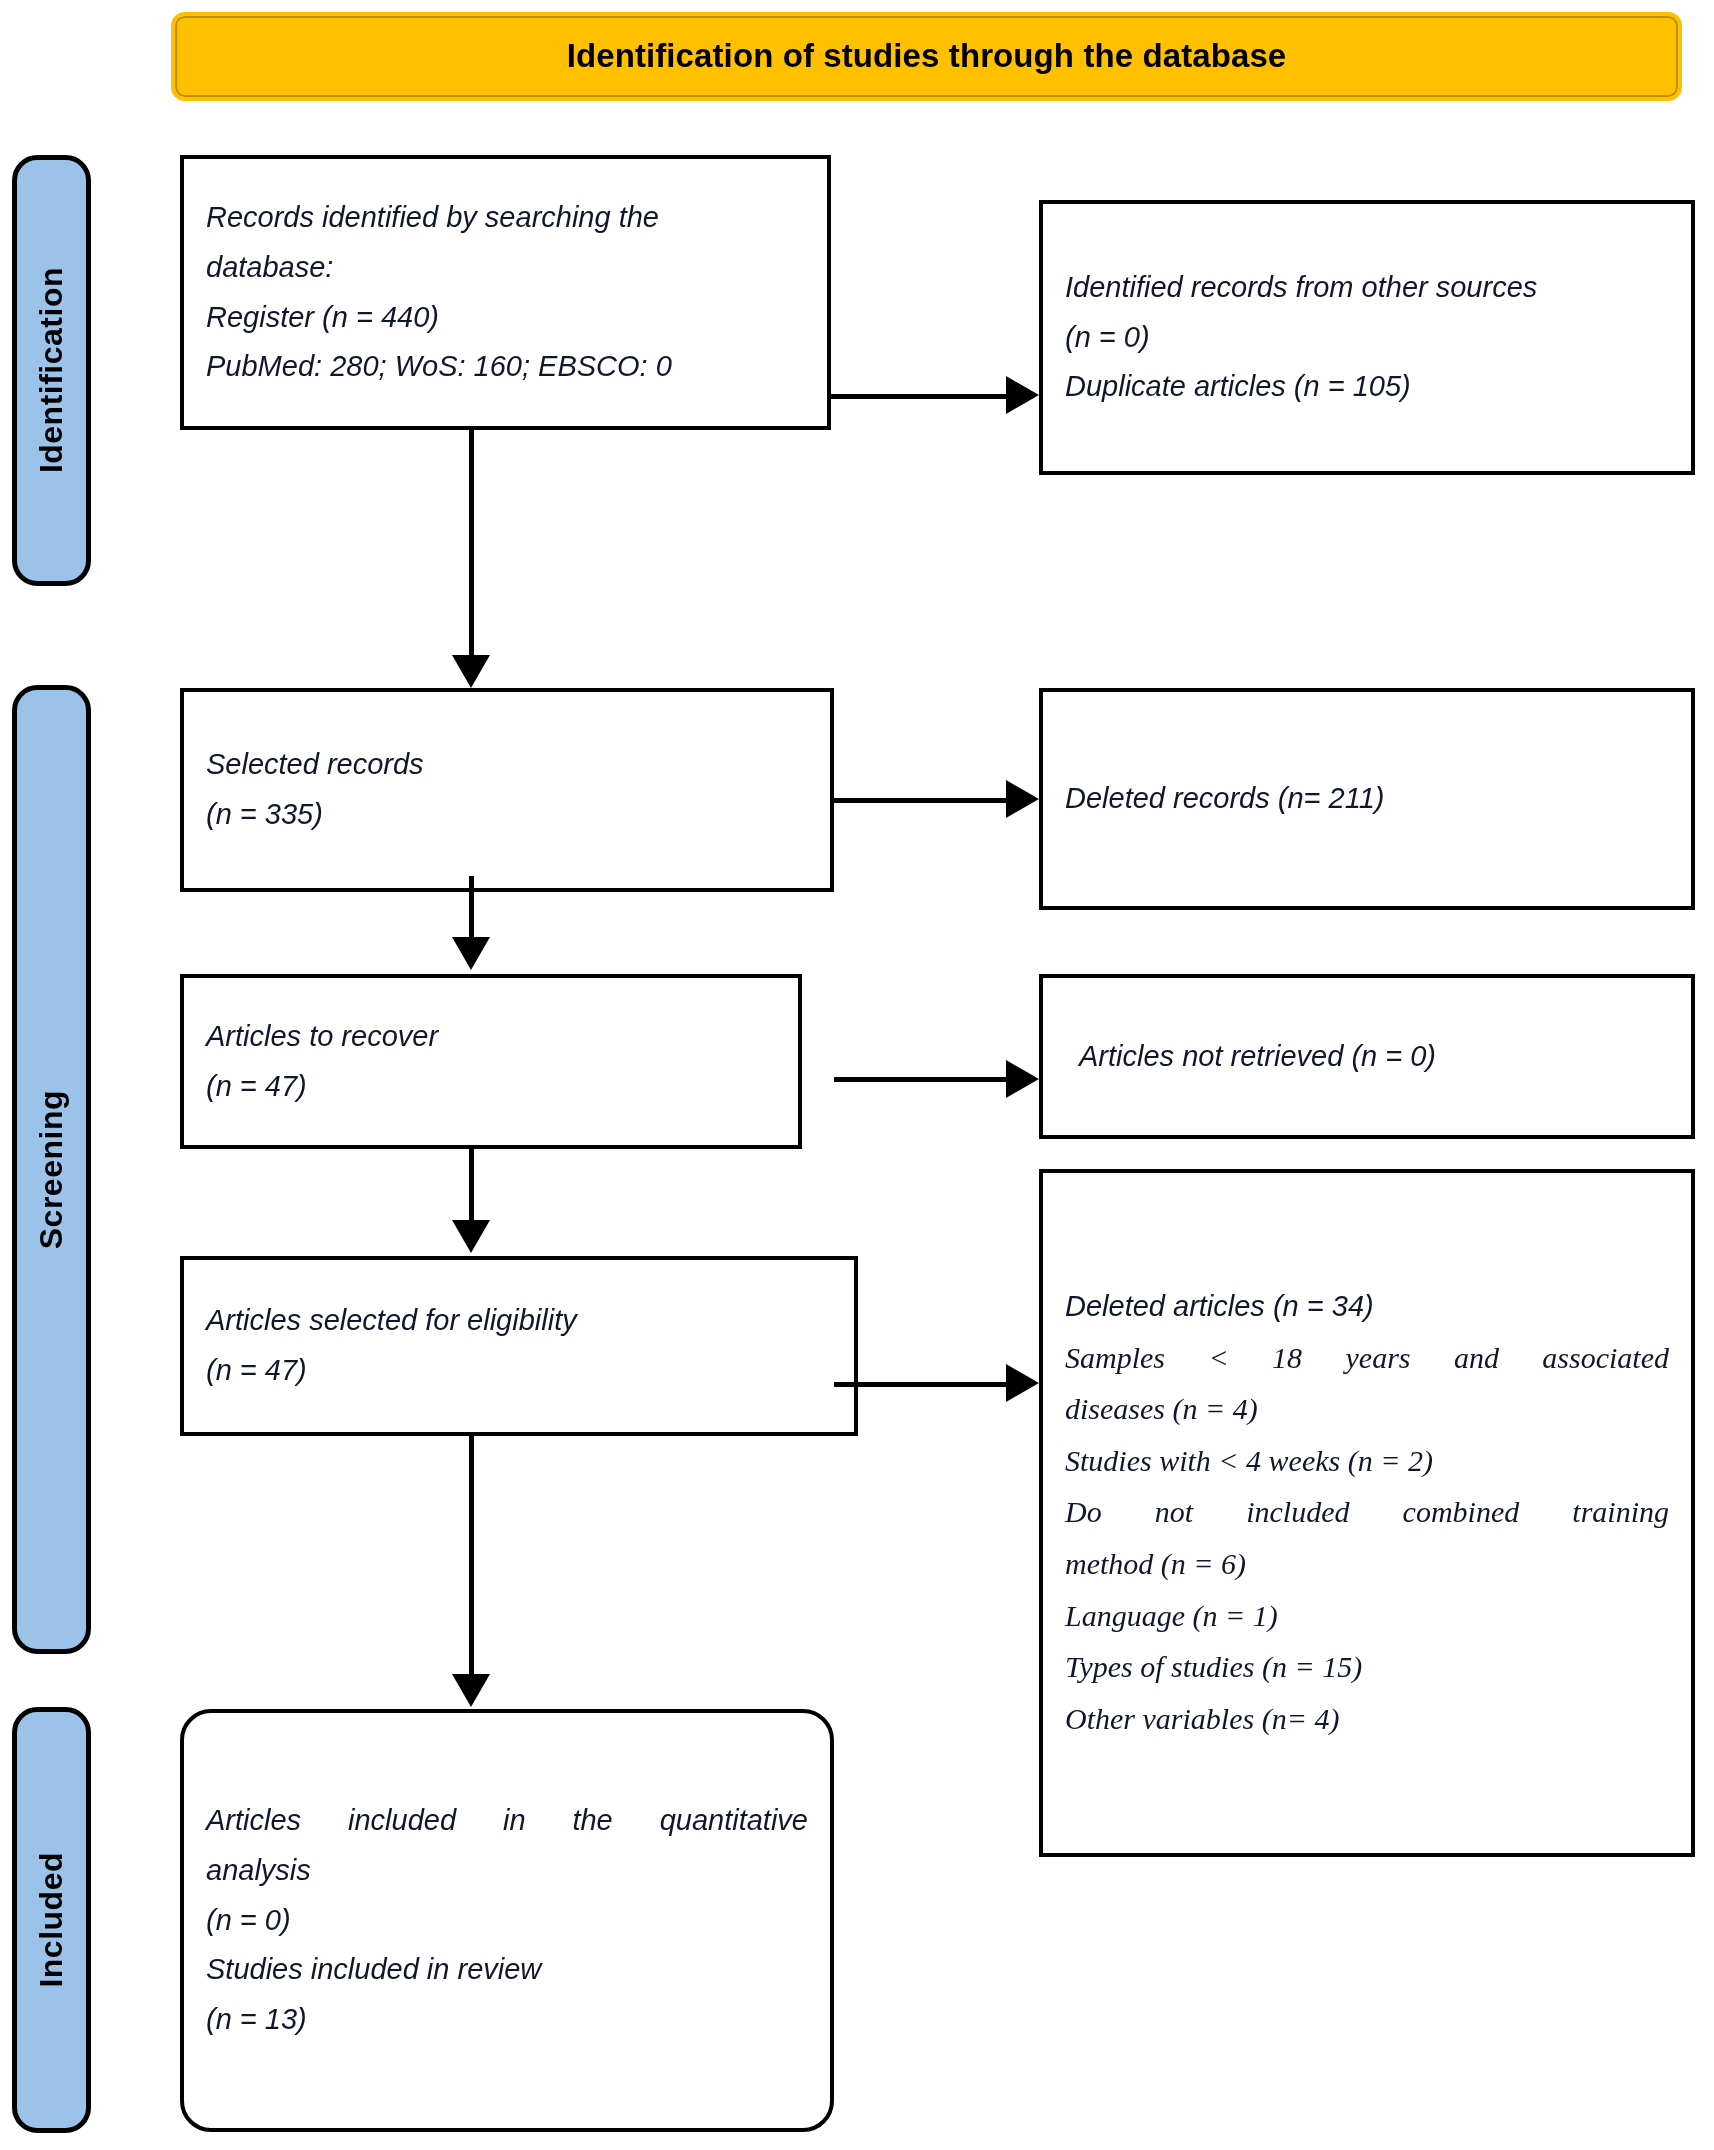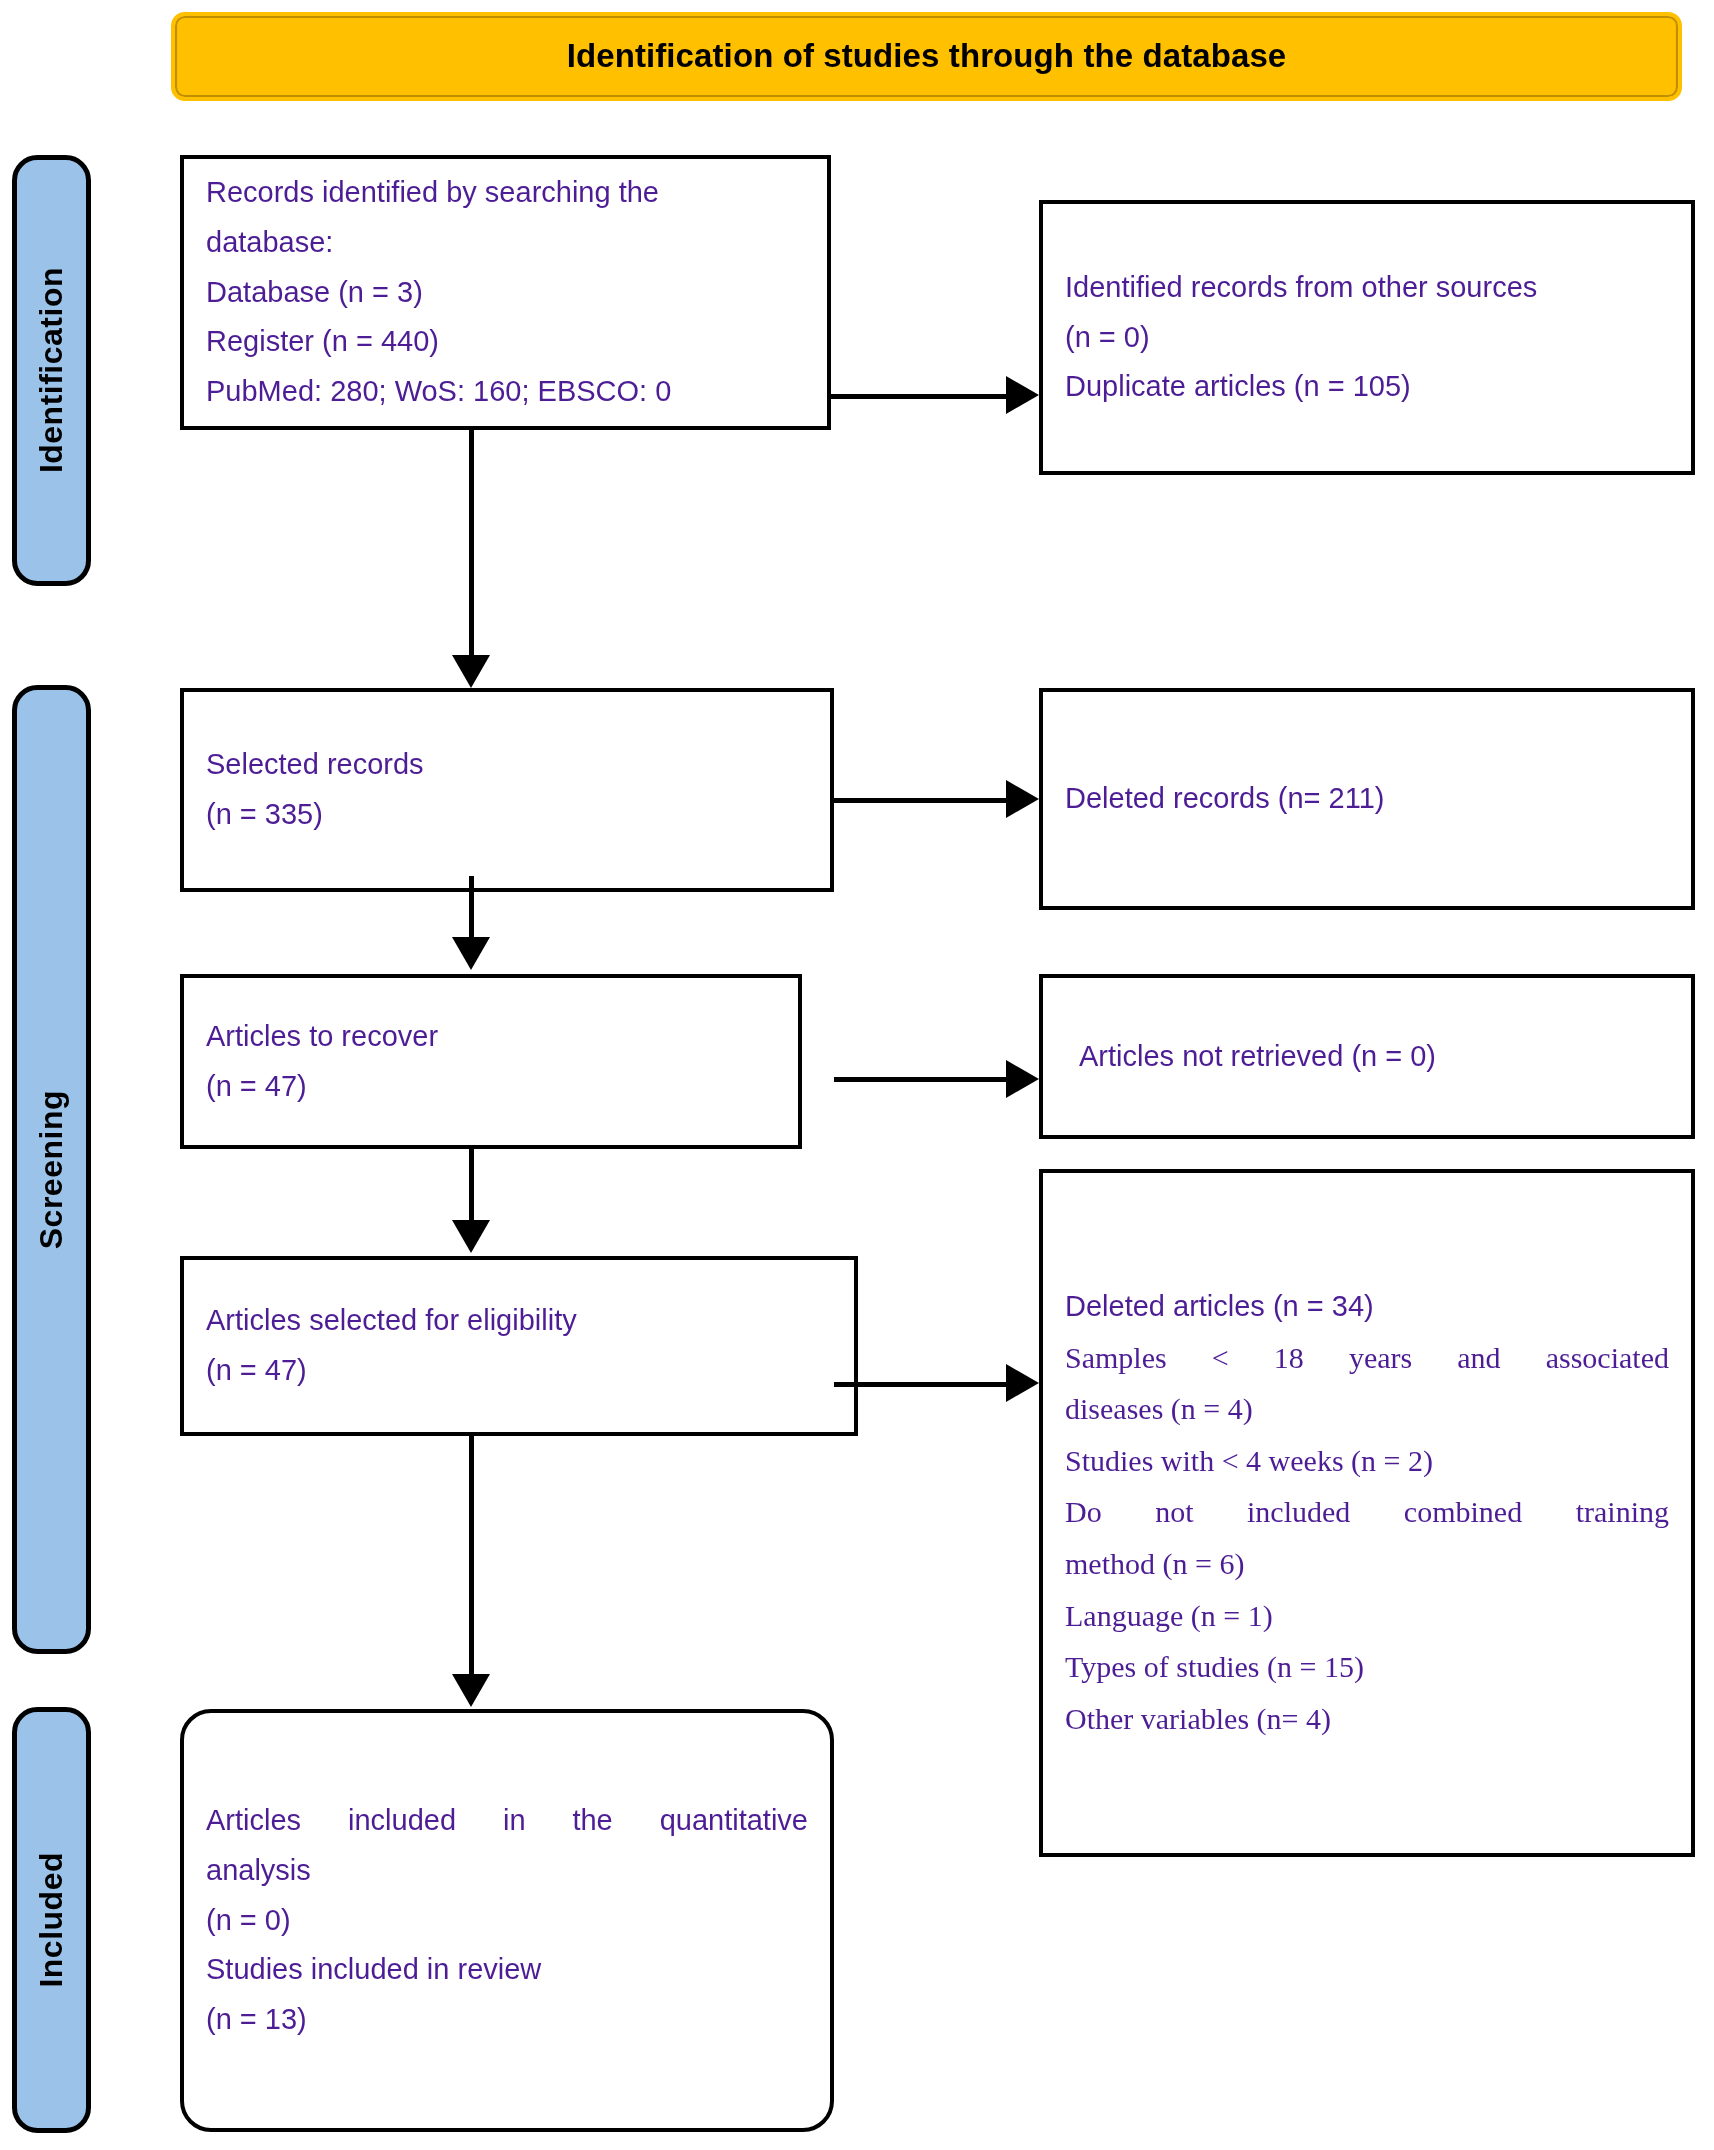--- a/index.html
+++ b/index.html
@@ -76,22 +76,23 @@
     border: 4.8px solid #000000;
     box-sizing: border-box;
     padding: 13.8px 22px;
     display: flex;
     flex-direction: column;
     justify-content: center;
   }
   .fbox .line {
     font-size: 29px;
     line-height: 1.72;
-    color: #4c1d95;
+    color: #0f172a;
     white-space: nowrap;
+    font-style: italic;
   }
   .fbox .line.justify {
     text-align: justify;
     text-align-last: justify;
     white-space: normal;
   }
   .fbox .line.serif {
     font-family: "Liberation Serif", serif;
     font-size: 30px;
   }
@@ -154,21 +155,20 @@
   <div class="rail" id="rail-screening" style="background: rgb(155, 194, 233);">
     <span class="rail-label">Screening</span>
   </div>
   <div class="rail" id="rail-included" style="background: rgb(155, 194, 233);">
     <span class="rail-label">Included</span>
   </div>
 
   <div class="fbox" id="box-identified">
     <div class="line">Records identified by searching the</div>
     <div class="line">database:</div>
-    <div class="line">Database (n = 3)</div>
     <div class="line">Register (n = 440)</div>
     <div class="line">PubMed: 280; WoS: 160; EBSCO: 0</div>
   </div>
 
   <div class="fbox" id="box-other-sources">
     <div class="line">Identified records from other sources</div>
     <div class="line">(n = 0)</div>
     <div class="line">Duplicate articles (n = 105)</div>
   </div>
 

